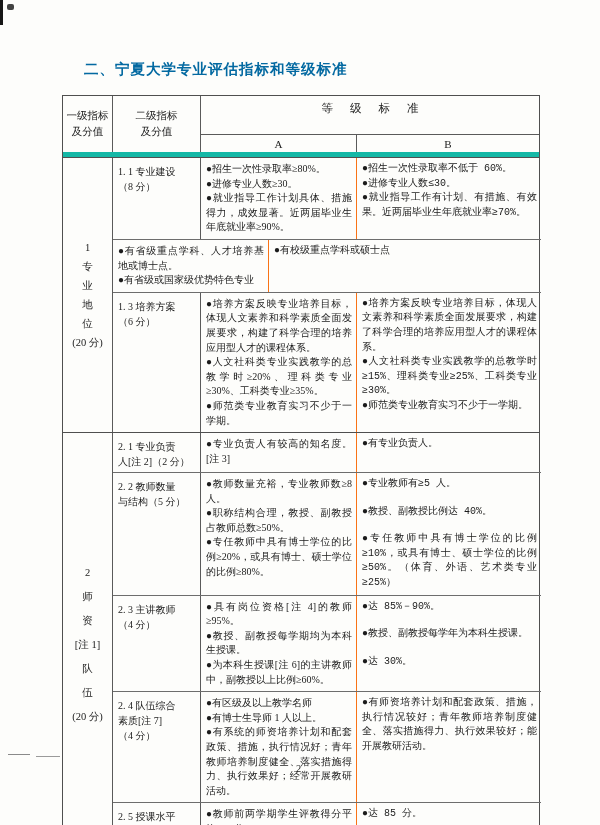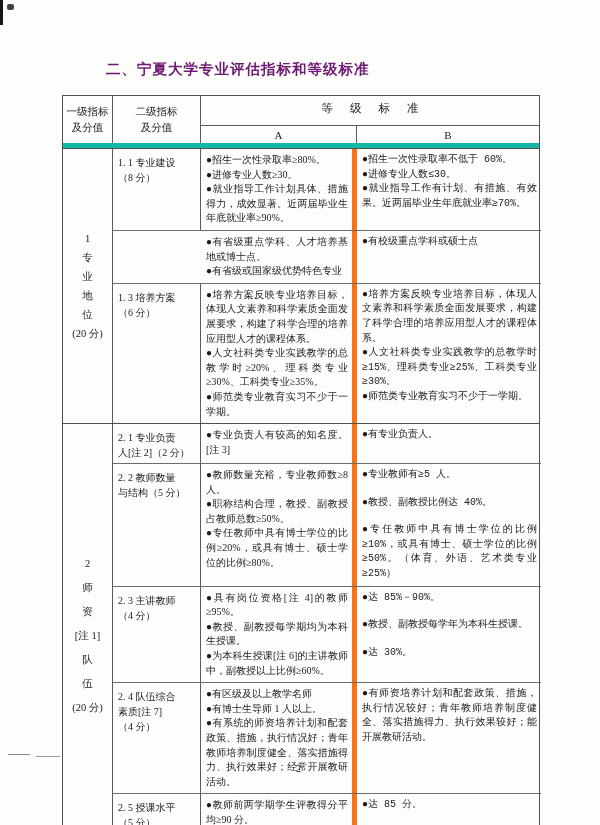--- a/index.html
+++ b/index.html
@@ -3,60 +3,60 @@
 <meta charset="utf-8">
 <style>
   * { margin:0; padding:0; box-sizing:border-box; }
   html,body { background:#e9e9e7; }
   .sheet {
     position:relative; width:600px; height:825px; margin:0 auto;
     background:#fdfdfb; overflow:hidden;
     font-family:"Liberation Serif","DejaVu Serif",serif; color:#1b1b1b;
   }
   .doc-title {
-    position:absolute; left:106px; top:60px;
+    position:absolute; left:84px; top:60px;
     font-family:Liberation Mono, monospace;
-    font-weight:700; font-size:14.5px; letter-spacing:1px; color:#701a75;
+    font-weight:700; font-size:14.5px; letter-spacing:1px; color:#0369a1;
   }
   .tbl {
     position:absolute; left:62px; top:95px; width:478px;
     border:1px solid #4f4f4f;
   }
   .row { display:flex; }
   .c { border-right:1px solid #5a5a5a; }
   .c:last-child, .cb { border-right:none; }
   .c1 { width:50px; flex:0 0 50px; }
   .c2 { width:88px; flex:0 0 88px; }
-  .ca { width:156px; flex:0 0 156px; border-right:5px solid #f97316; }
+  .ca { width:156px; flex:0 0 156px; border-right:1px solid #f97316; }
   .cb { width:184px; flex:0 0 184px;font-family:Liberation Mono, monospace; }
   
   .hdr { border-bottom:5px solid #14b8a6; min-height:48px; }
   .hc {
     display:flex; align-items:center; justify-content:center; text-align:center;
     white-space:pre-line; font-size:10.5px; line-height:16px;
   }
   .cg { flex:1; display:flex; flex-direction:column; }
   .gt {
-    text-align:center; font-size:11.5px; padding:5px 0 9px;
+    text-align:center; font-size:11.5px; padding:5px 0 18px;
     letter-spacing:17px; text-indent:17px;
     border-bottom:1px solid #5a5a5a;
   }
   .gab { display:flex; flex:1; }
   .ga { width:156px; flex:0 0 156px; text-align:center; font-size:11px; padding:3px 0 2px; border-right:1px solid #5a5a5a; }
   .gb { flex:1; text-align:center; font-size:11px; padding:3px 0 2px; }
   
   .section { display:flex; border-top:1px solid #4f4f4f; }
   .section:first-of-type { border-top:none; }
   .lvl {
     display:flex; flex-direction:column; align-items:center; justify-content:center;
     font-size:10.5px; line-height:13px; text-align:center;
   }
   .g1 { gap:6px; } .g2 { gap:11px; }
   .rows { flex:1; display:flex; flex-direction:column; }
-  .subrow { display:flex;justify-content:flex-end; }
+  .subrow { display:flex; }
   .subrow + .subrow { border-top:1px solid #6d6d6d; }
   .ind {
     padding:6px 3px 3px 5px; font-size:10px; line-height:15px; white-space:pre-line;
   }
   .cell { padding:4px 4px 4px 5px; font-size:10px; line-height:14.6px; }
   .bullet { text-align:justify; }
   .gap .bullet + .bullet { margin-top:13px; }
   .pageno {
     position:absolute; left:296px; top:763px; font-size:10.5px; color:#222;
   }

